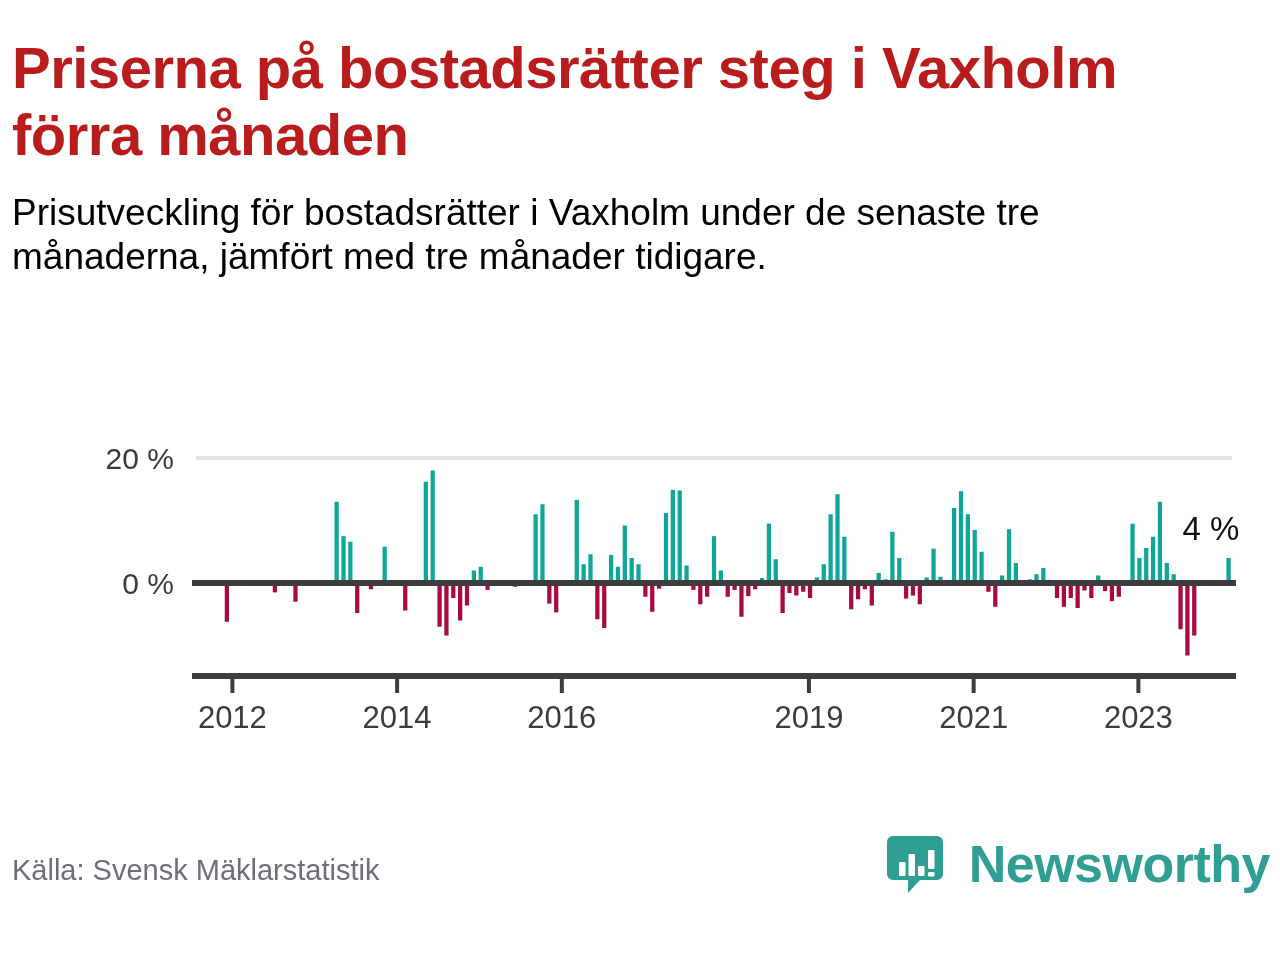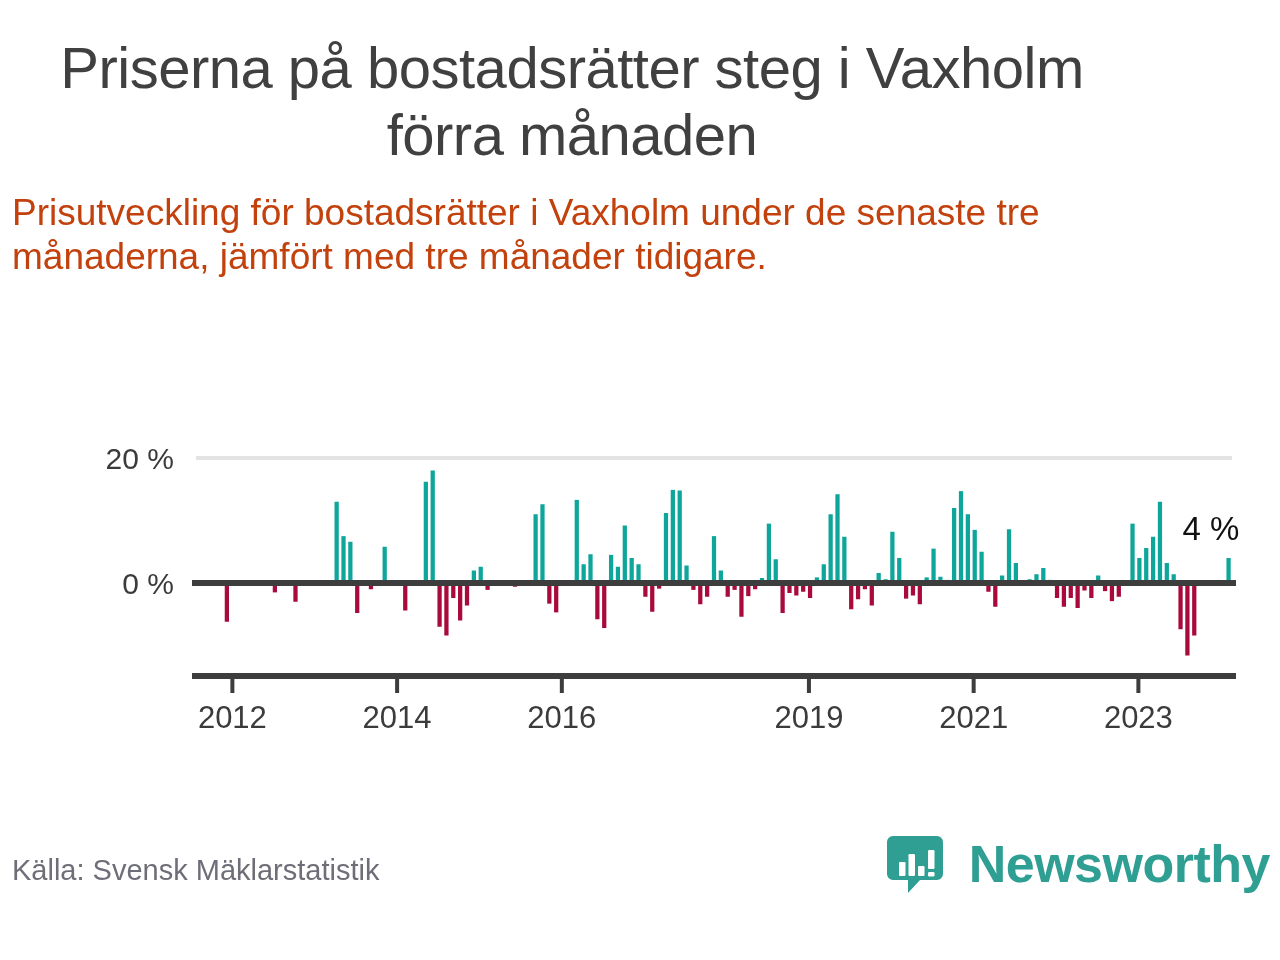--- a/index.html
+++ b/index.html
@@ -22,32 +22,31 @@
     box-sizing: border-box;
     padding: 0 12px;
   }
 
   
   .headline {
     margin: 0;
     padding-top: 34px;
     font-size: 58px;
     line-height: 1.16;
-    font-weight: 400;
+    font-weight: 700;
     letter-spacing: -0.5px;
-    color: #404040;
+    color: #b91c1c;
     max-width: 1120px;
-    text-align: center;
   }
   .subtitle {
     margin: 22px 0 0 0;
     font-size: 37px;
     line-height: 1.2;
     font-weight: 400;
-    color: #c2410c;
+    color: #000000;
     max-width: 1140px;
   }
 
   
   .chart-wrap {
     position: absolute;
     left: 0;
     top: 430px;
     width: 1280px;
     height: 330px;

